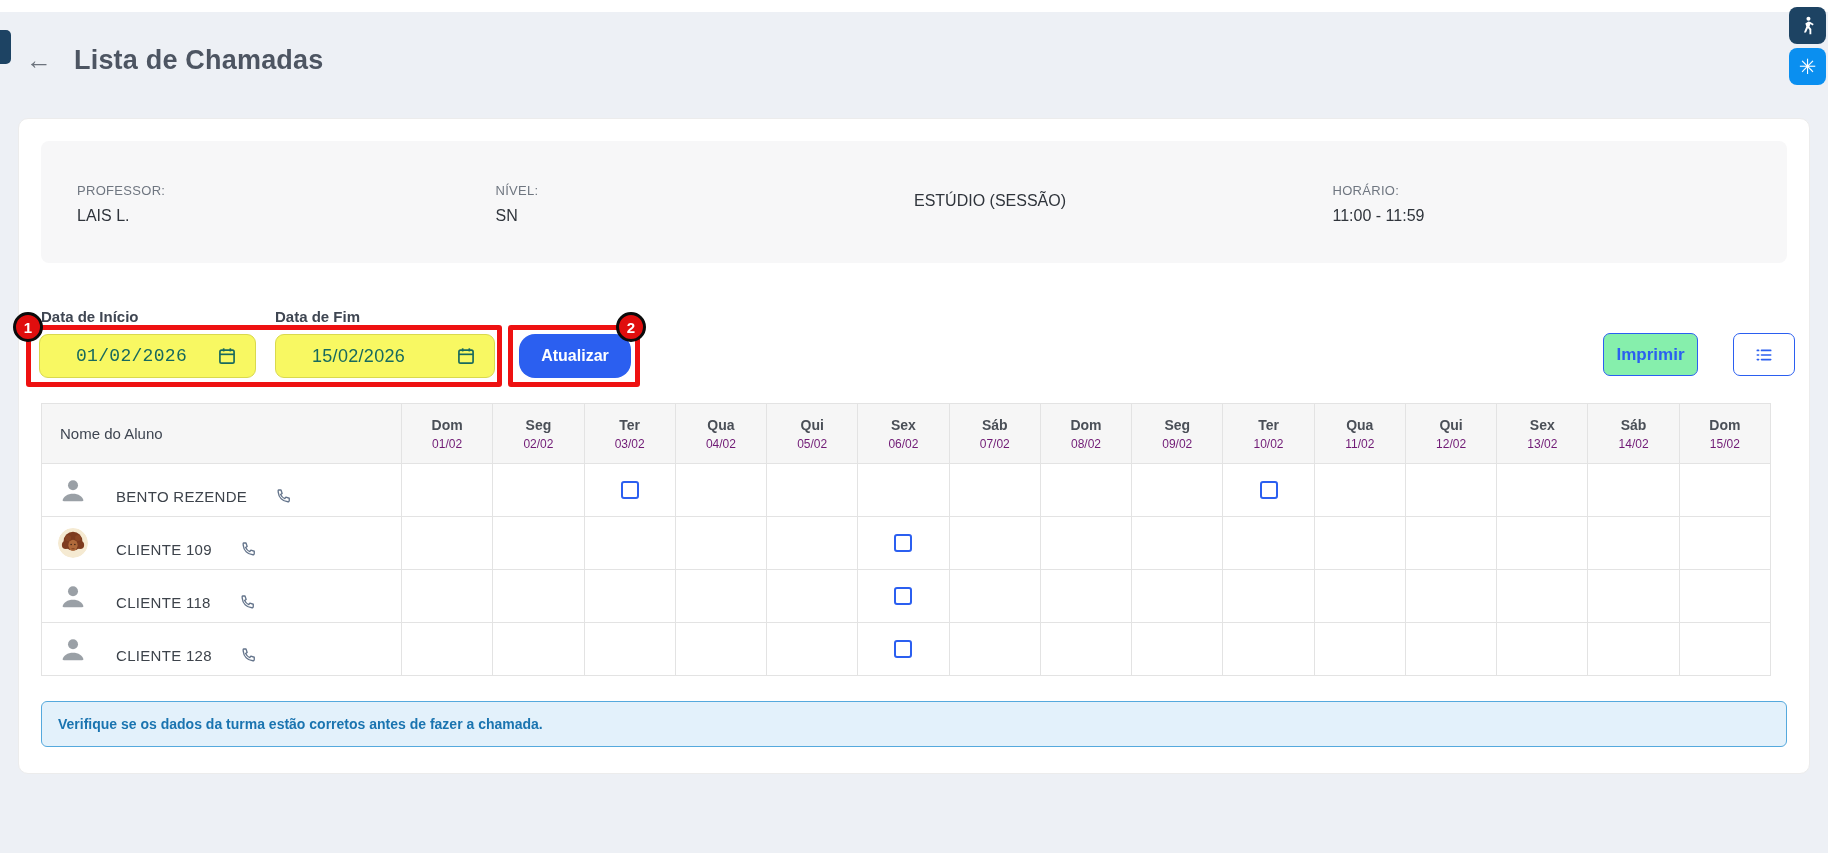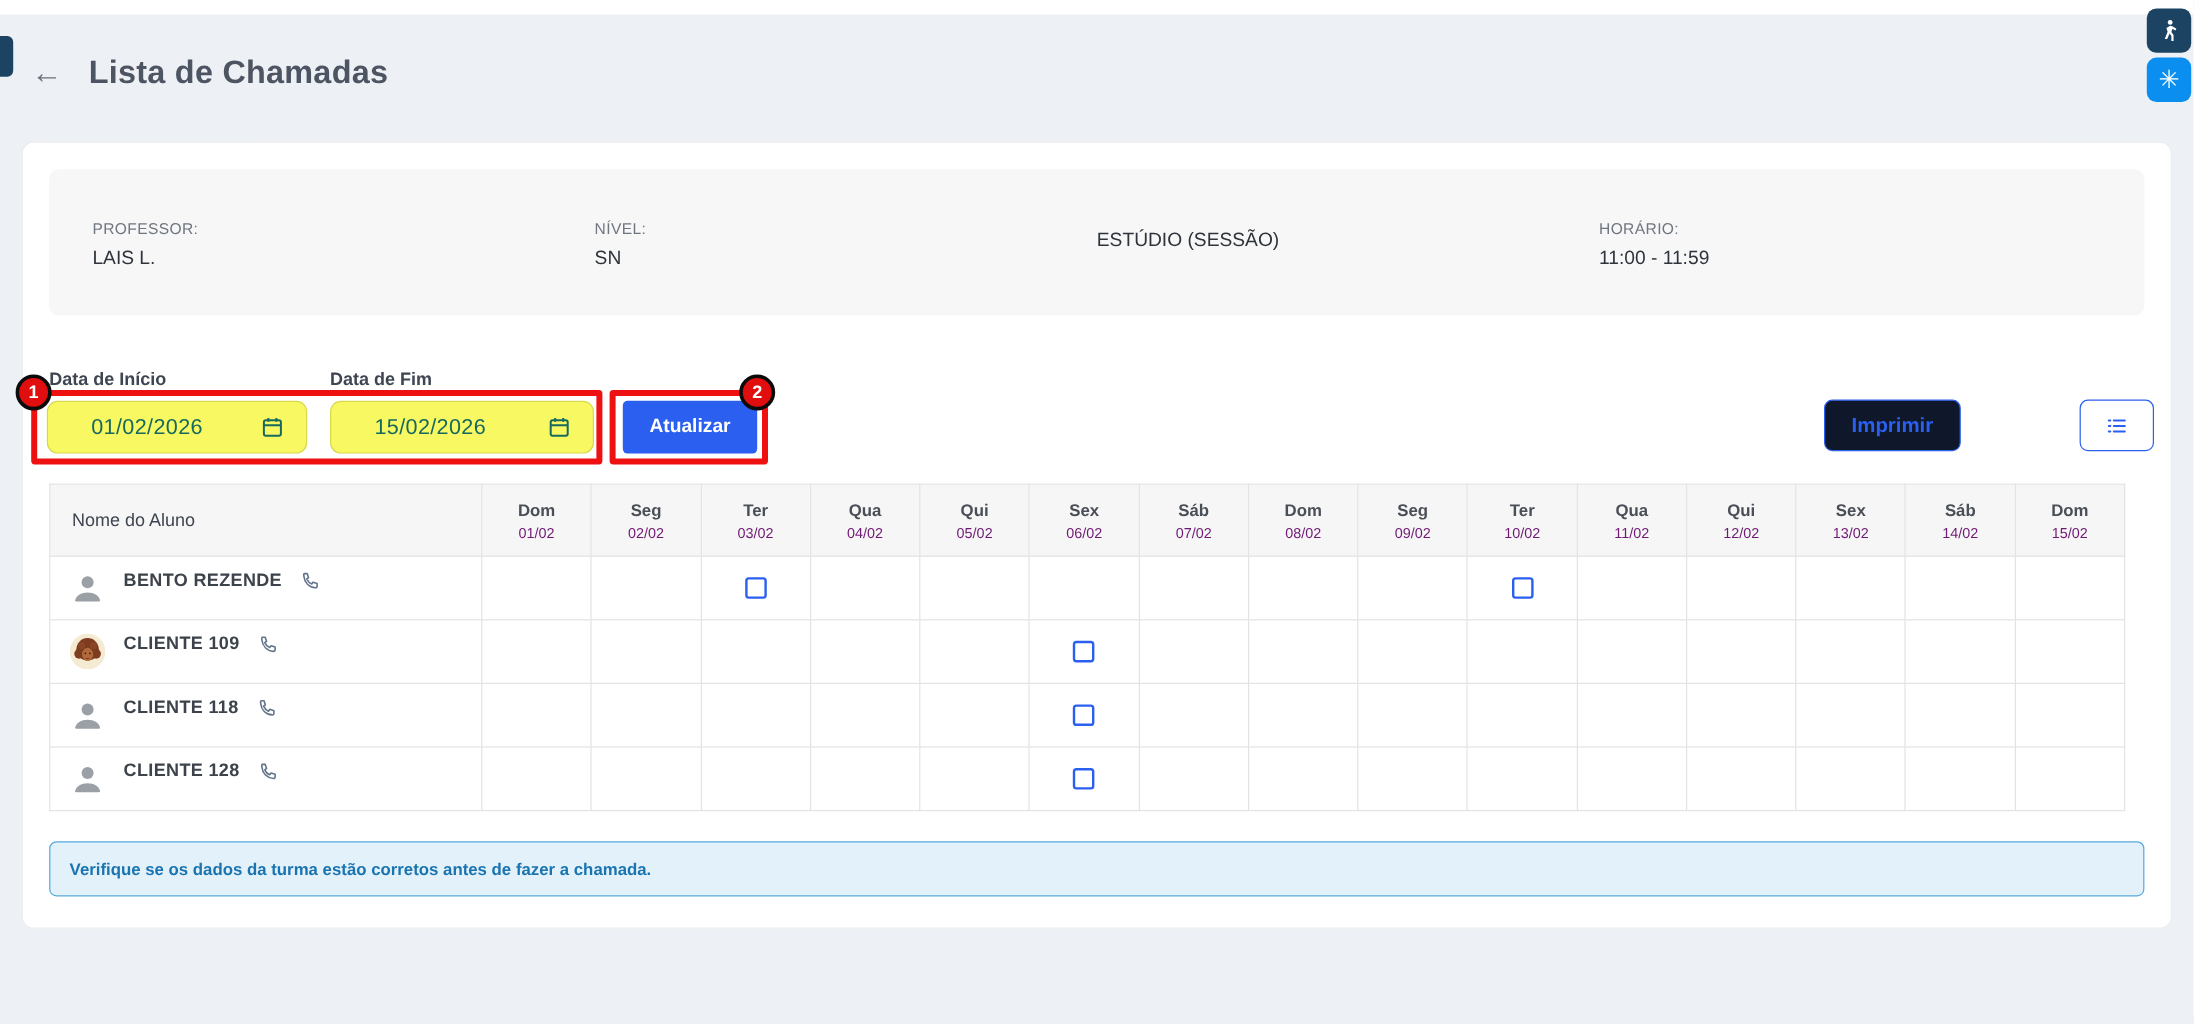--- a/index.html
+++ b/index.html
@@ -23,32 +23,32 @@
   .info-title{font-size:19px;font-weight:700;color:#33383f;letter-spacing:.4px;}
   .info-fields{display:grid;grid-template-columns:1fr 1fr 1fr 1fr;margin-top:18px;}
   .info-label{font-size:13px;color:#6f7680;letter-spacing:.3px;}
   .info-value{font-size:16px;color:#2f343b;margin-top:9px;}
   .filter-label{position:absolute;font-size:15px;font-weight:700;color:#3f4652;}
   .ann-box{position:absolute;border:5px solid var(--annotation-red);z-index:5;pointer-events:none;}
   .ann-badge{position:absolute;width:30px;height:30px;border-radius:50%;background:var(--badge-red);border:3px solid #0b0b0b;color:#fff;font-size:15px;font-weight:700;display:flex;align-items:center;justify-content:center;z-index:6;}
   .date-input{position:absolute;top:215px;height:44px;background:var(--highlight-yellow);border:1px solid #d9d94e;border-radius:9px;display:flex;align-items:center;padding:0 18px 0 36px;cursor:pointer;}
   .date-input .val{font-size:18px;color:var(--input-teal);font-weight:500;letter-spacing:.3px;}
   .date-input svg{margin-left:auto;}
-  .btn-update{position:absolute;left:500px;top:215px;width:112px;height:44px;background:var(--accent);color:#fff;border:none;border-radius:4px;font-size:16px;font-weight:700;cursor:pointer;font-family:"Liberation Sans",sans-serif;}
-  .btn-print{position:absolute;left:1501px;top:214px;width:114px;height:43px;background:#0f172a;border:1px solid var(--accent);border-radius:7px;color:var(--accent);font-size:17px;font-weight:700;cursor:pointer;font-family:"Liberation Sans",sans-serif;}
+  .btn-update{position:absolute;left:500px;top:215px;width:112px;height:44px;background:var(--accent);color:#fff;border:none;border-radius:16px;font-size:16px;font-weight:700;cursor:pointer;font-family:"Liberation Sans",sans-serif;}
+  .btn-print{position:absolute;left:1584px;top:214px;width:95px;height:43px;background:#86efac;border:1px solid var(--accent);border-radius:7px;color:var(--accent);font-size:17px;font-weight:700;cursor:pointer;font-family:"Liberation Sans",sans-serif;}
   .btn-list{position:absolute;left:1714px;top:214px;width:62px;height:43px;background:#fff;border:1px solid var(--accent);border-radius:7px;cursor:pointer;display:flex;align-items:center;justify-content:center;}
   table{position:absolute;left:22px;top:284px;width:1730px;border-collapse:collapse;table-layout:fixed;}
   th,td{border:1px solid #e3e3e3;}
   thead th{background:#f6f6f6;height:60px;}
   th.name-h{text-align:left;padding-left:18px;font-size:15px;font-weight:500;color:#3f4652;}
   .dow{display:block;font-size:14px;font-weight:700;color:#4a4f57;}
   .ddate{display:block;font-size:12px;color:#701a75;margin-top:4px;font-weight:400;}
   tbody td{height:53px;background:#fff;text-align:center;}
   td.name-cell{text-align:left;padding-left:16px;}
-  .name-wrap{display:flex;align-items:flex-start;gap:15px;font-weight:bold;}
+  .name-wrap{display:flex;align-items:flex-end;gap:28px;}
   .student-name{font-size:15px;color:#3d434b;letter-spacing:.3px;}
   .avatar{width:30px;height:30px;border-radius:50%;overflow:hidden;flex:0 0 30px;}
   .phone-btn{background:none;border:none;cursor:pointer;display:flex;align-items:center;}
   .checkbox{display:inline-block;width:18px;height:18px;border:2px solid var(--accent);border-radius:3px;background:#fff;cursor:pointer;vertical-align:middle;}
   .alert{position:absolute;left:22px;top:582px;right:22px;height:46px;background:var(--alert-bg);border:1px solid var(--alert-border);border-radius:6px;display:flex;align-items:center;padding-left:16px;}
   .alert span{font-size:14px;font-weight:700;color:var(--alert-text);}
 </style>
 </head>
 <body>
 
@@ -88,21 +88,21 @@
         <div>
           <div class="info-label">HORÁRIO:</div>
           <div class="info-value">11:00 - 11:59</div>
         </div>
       </div>
   </div>
 
   <span class="filter-label" style="left:22px;top:189px;">Data de Início</span>
   <span class="filter-label" style="left:256px;top:189px;">Data de Fim</span>
 
-  <div class="date-input" style="left:20px;width:217px;">
+  <div class="date-input" style="left:20px;width:217px;font-family:Liberation Mono, monospace;">
     <span class="val">01/02/2026</span>
     <svg width="20" height="20" viewBox="0 0 24 24" fill="none" stroke="#17695e" stroke-width="2">
       <rect x="3.5" y="5" width="17" height="15.5" rx="2"></rect>
         <line x1="3.5" y1="10" x2="20.5" y2="10"></line>
         <line x1="8" y1="2.8" x2="8" y2="6.5"></line>
         <line x1="16" y1="2.8" x2="16" y2="6.5"></line>
     </svg>
   </div>
   <div class="date-input" style="left:256px;width:220px;">
     <span class="val">15/02/2026</span>

